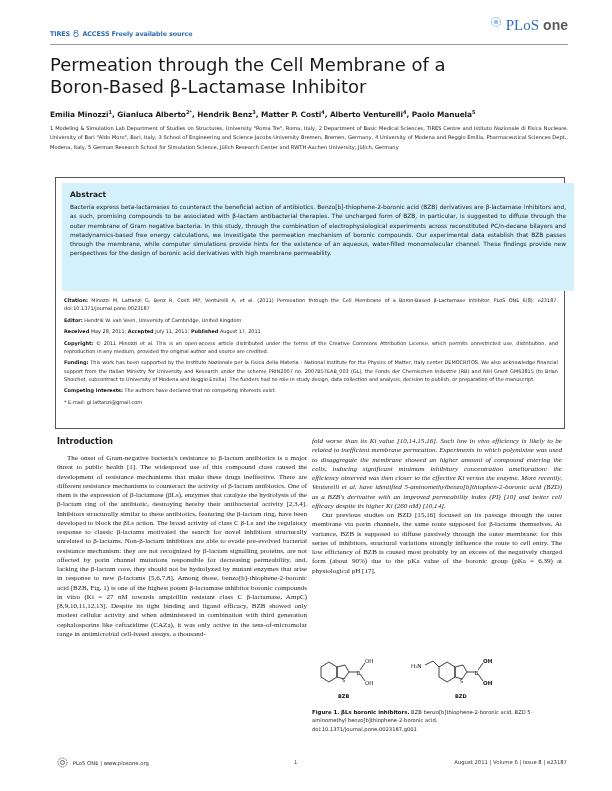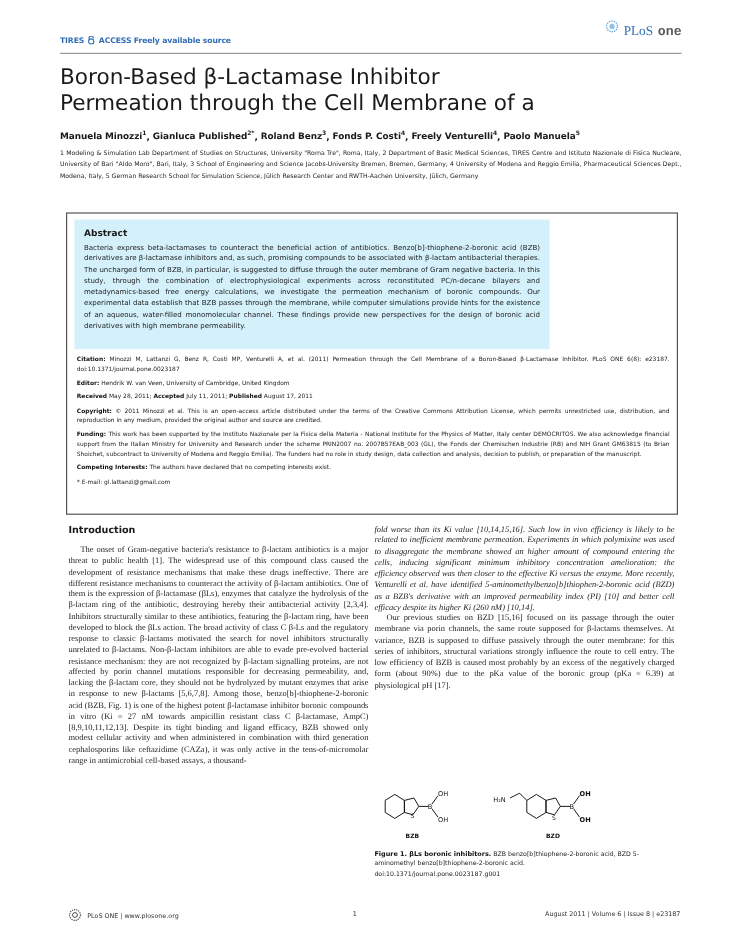--- a/index.html
+++ b/index.html
@@ -3,30 +3,30 @@
 <meta charset="utf-8">
 <style>
   html, body { margin: 0; padding: 0; background: #ffffff; }
   body { width: 612px; height: 791px; position: relative; overflow: hidden; color: #1a1a1a; }
 
   .topbar { position: absolute; left: 50px; top: 28px; width: 518px; height: 16px; border-bottom: 1px solid #9a9a9a; }
   .oa { position: absolute; left: 0; top: 2px; font-family: "DejaVu Sans", sans-serif; font-weight: bold; font-size: 6.4px; color: #2f6db5; letter-spacing: -0.1px; white-space: nowrap; }
   .oa .lock { display: inline-block; width: 6px; height: 7px; vertical-align: -1px; margin: 0 1px; }
   .logo { position: absolute; right: 0; top: -12px; white-space: nowrap; }
   .logo .globe { display: inline-block; vertical-align: top; width: 12px; height: 12px; }
-  .logo .plos { font-family: "Liberation Serif", serif; font-size: 11px; color: #2f6db5; vertical-align: 0px; }
-  .logo .one { font-family: Liberation Mono, monospace; font-size: 11px; font-weight: bold; color: #5a5a5a; }
+  .logo .plos { font-family: "Liberation Serif", serif; font-size: 15px; color: #2f6db5; vertical-align: 0px; }
+  .logo .one { font-family: Liberation Sans, sans-serif; font-size: 14px; font-weight: bold; color: #5a5a5a; }
 
   .title { position: absolute; left: 50px; top: 54px; width: 480px; font-family: "DejaVu Sans", sans-serif; font-size: 18px; line-height: 22px; color: #1a1a1a; }
   .authors { position: absolute; left: 50px; top: 109px; width: 520px; font-family: "DejaVu Sans", sans-serif; font-weight: bold; font-size: 7.4px; white-space: nowrap; letter-spacing: -0.05px; }
   .authors sup { font-size: 5px; }
   .affil { position: absolute; left: 50px; top: 124px; width: 518px; font-family: "DejaVu Sans", sans-serif; font-size: 5.15px; line-height: 9.3px; color: #222; text-align: justify; }
 
   .box { position: absolute; left: 55px; top: 177px; width: 510px; height: 252px; border: 1px solid #555; box-sizing: border-box; }
-  .abs { position: absolute; left: 6px; top: 5px; width: 396px; height: 108px; background: #d4f1fb; box-sizing: border-box; padding: 7px 8px 0 8px; }
+  .abs { position: absolute; left: 6px; top: 5px; width: 512px; height: 108px; background: #d4f1fb; box-sizing: border-box; padding: 7px 8px 0 8px; }
   .abs h3 { margin: 0 0 4px 0; font-family: "DejaVu Sans", sans-serif; font-size: 7.5px; font-weight: bold; }
   .abs p { margin: 0; font-family: "DejaVu Sans", sans-serif; font-size: 5.85px; line-height: 9.3px; text-align: justify; }
   .meta { position: absolute; left: 8px; top: 118px; width: 494px; font-family: "DejaVu Sans", sans-serif; font-size: 4.95px; line-height: 8.2px; text-align: justify; color: #222; }
   .meta p { margin: 0 0 3.3px 0; }
   .meta b { color: #111; }
 
   .col { position: absolute; top: 437px; width: 250px; }
   .col.left { left: 57px; }
   .col.right { left: 312px; }
   .intro-h { font-family: "DejaVu Sans", sans-serif; font-weight: bold; font-size: 8px; margin: 0 0 8px 0; }
@@ -61,30 +61,30 @@
     <svg class="globe" viewBox="0 0 12 12">
       <circle cx="6" cy="6" r="4.5" fill="none" stroke="#5fa3d8" stroke-width="1" stroke-dasharray="1.2 0.8"></circle>
       <circle cx="6" cy="6" r="2.2" fill="#8fc3ea"></circle>
     </svg>
     <span class="plos">PLoS</span>
     <span class="one">one</span>
   </div>
 </div>
 
 <div class="title">
+  <div>Permeation through the Cell Membrane of a</div>
   <div>Boron-Based β-Lactamase Inhibitor</div>
-  <div>Permeation through the Cell Membrane of a</div>
 </div>
 
 <div class="authors">
-  <span><span>Manuela Minozzi</span><sup>1</sup></span>,
-  <span><span>Gianluca Published</span><sup>2*</sup></span>,
-  <span><span>Roland Benz</span><sup>3</sup></span>,
-  <span><span>Fonds P. Costi</span><sup>4</sup></span>,
-  <span><span>Freely Venturelli</span><sup>4</sup></span>,
+  <span><span>Emilia Minozzi</span><sup>1</sup></span>,
+  <span><span>Gianluca Alberto</span><sup>2*</sup></span>,
+  <span><span>Hendrik Benz</span><sup>3</sup></span>,
+  <span><span>Matter P. Costi</span><sup>4</sup></span>,
+  <span><span>Alberto Venturelli</span><sup>4</sup></span>,
   <span><span>Paolo Manuela</span><sup>5</sup></span>
 </div>
 
 <div class="affil">1 Modeling &amp; Simulation Lab Department of Studies on Structures, University "Roma Tre", Roma, Italy, 2 Department of Basic Medical Sciences, TIRES Centre and Istituto Nazionale di Fisica Nucleare, University of Bari "Aldo Moro", Bari, Italy, 3 School of Engineering and Science Jacobs-University Bremen, Bremen, Germany, 4 University of Modena and Reggio Emilia, Pharmaceutical Sciences Dept., Modena, Italy, 5 German Research School for Simulation Science, Jülich Research Center and RWTH-Aachen University, Jülich, Germany</div>
 
 <div class="box">
   <div class="abs">
     <h3>Abstract</h3>
     <p>Bacteria express beta-lactamases to counteract the beneficial action of antibiotics. Benzo[b]-thiophene-2-boronic acid (BZB) derivatives are β-lactamase inhibitors and, as such, promising compounds to be associated with β-lactam antibacterial therapies. The uncharged form of BZB, in particular, is suggested to diffuse through the outer membrane of Gram negative bacteria. In this study, through the combination of electrophysiological experiments across reconstituted PC/n-decane bilayers and metadynamics-based free energy calculations, we investigate the permeation mechanism of boronic compounds. Our experimental data establish that BZB passes through the membrane, while computer simulations provide hints for the existence of an aqueous, water-filled monomolecular channel. These findings provide new perspectives for the design of boronic acid derivatives with high membrane permeability.</p>
   </div>

